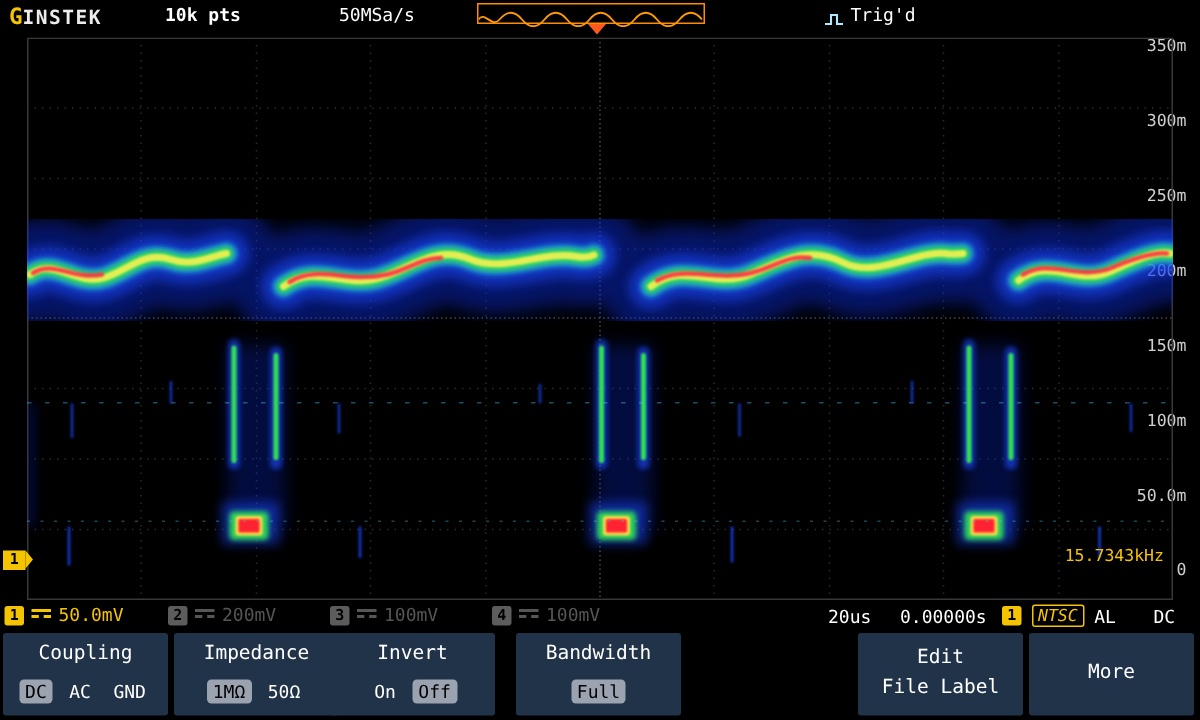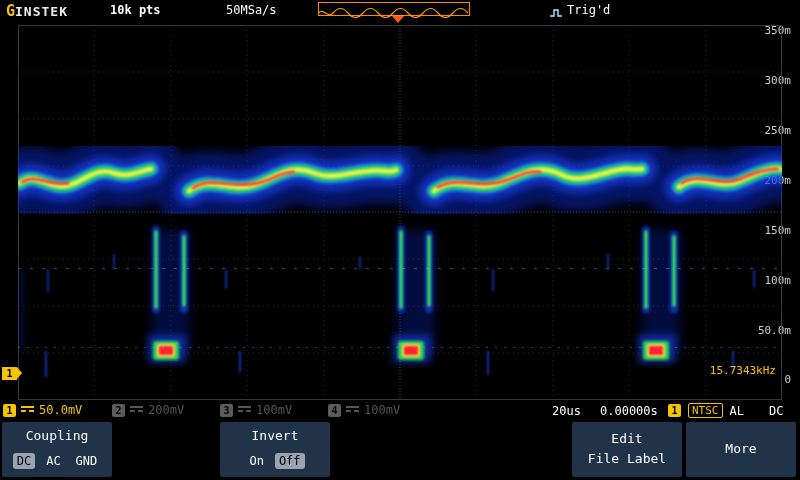--- a/index.html
+++ b/index.html
@@ -48,21 +48,21 @@
          border-radius:2px;flex:0 0 auto;}
   .ch-dim .chbox{background:#5c5c5c;}
   .dc-icon{display:inline-block;width:13px;height:7px;border-top:2px solid currentColor;
          position:relative;}
   .dc-icon::after{content:"";position:absolute;left:0;top:2px;width:13px;
          border-top:2px dashed currentColor;}
   .tbv{position:absolute;top:3px;color:#fff;font-size:12px;}
   .trig-group{position:absolute;left:668px;top:2px;display:flex;align-items:center;
          gap:7px;font-size:12px;color:#fff;}
   .ntsc-tag{border:1px solid #f5c400;color:#f5c400;font-size:11px;
-         padding:0 3px;line-height:13px;border-radius:2px;}
+         padding:0 3px;line-height:13px;border-radius:2px;font-style:italic;}
   .trig-coup{margin-left:18px;}
 
   
   .menubar{position:absolute;left:0;top:421px;width:677px;height:59px;background:#000;}
   .softkey{position:absolute;top:1px;width:110px;height:55px;background:#213349;
          border-radius:2px;display:flex;flex-direction:column;align-items:center;
          justify-content:space-between;padding:7px 0 8px;box-sizing:border-box;
          cursor:pointer;}
   .sk-center{justify-content:center;gap:5px;}
   .sk-title{color:#fff;font-size:13px;text-align:center;line-height:1.1;}
@@ -315,27 +315,40 @@
 
   <div class="menubar">
     <div class="softkey" style="left:2px">
       <div class="sk-title">Coupling</div>
       <div class="sk-opts">
         <span class="opt selected">DC</span>
         <span class="opt">AC</span>
         <span class="opt">GND</span>
       </div>
     </div>
+    <div class="softkey" style="left:116px">
+      <div class="sk-title">Impedance</div>
+      <div class="sk-opts">
+        <span class="opt selected">1MΩ</span>
+        <span class="opt">50Ω</span>
+      </div>
+    </div>
     <div class="softkey" style="left:220px">
       <div class="sk-title">Invert</div>
       <div class="sk-opts">
         <span class="opt">On</span>
         <span class="opt selected">Off</span>
       </div>
     </div>
+    <div class="softkey" style="left:344px">
+      <div class="sk-title">Bandwidth</div>
+      <div class="sk-opts">
+        <span class="opt selected">Full</span>
+      </div>
+    </div>
     <div class="softkey sk-center" style="left:572px">
       <div class="sk-title">Edit</div>
       <div class="sk-title">File Label</div>
     </div>
     <div class="softkey sk-center" style="left:686px">
       <div class="sk-title">More</div>
     </div>
   </div>
 
 </div>

